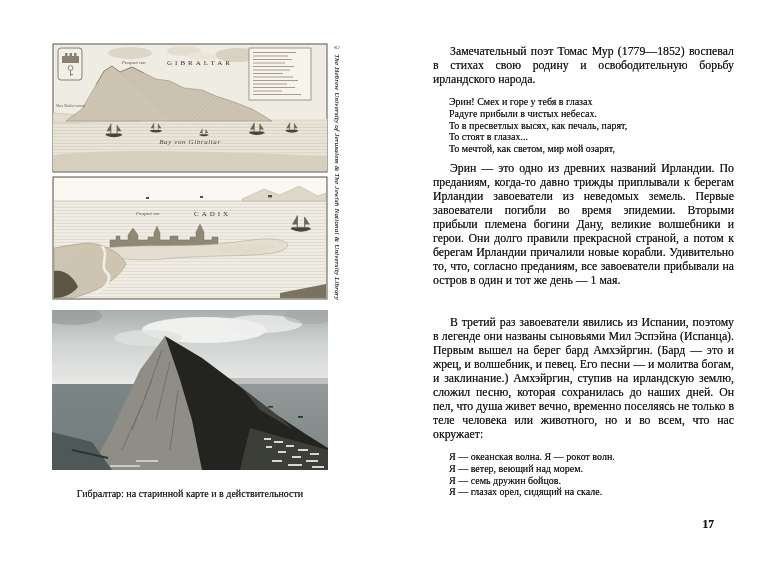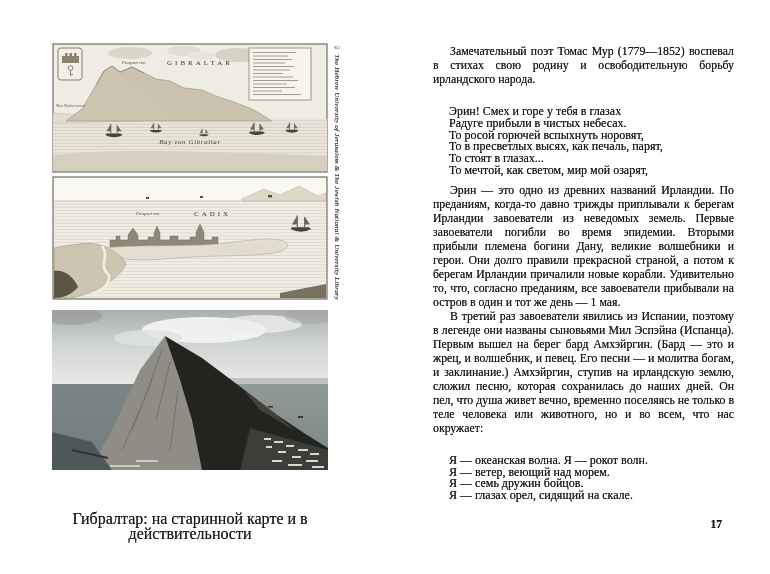--- a/index.html
+++ b/index.html
@@ -7,33 +7,33 @@
        font-family:"Liberation Serif","DejaVu Serif",serif;color:#161616;}
   .ink{text-shadow:0 0 .5px rgba(20,20,20,.75);}
 
   
   .page-left{position:absolute;left:0;top:0;width:385px;height:574px;}
   .engraving{position:absolute;left:52px;top:43px;width:276px;height:257px;}
   .credit-vertical{position:absolute;left:330px;top:44px;height:257px;width:12px;
       writing-mode:vertical-rl;font-style:italic;font-size:7px;line-height:11px;
       letter-spacing:.2px;color:#3a3a3a;white-space:nowrap;}
   .photo{position:absolute;left:52px;top:310px;width:276px;height:160px;}
-  .caption{position:absolute;left:40px;top:512px;width:300px;text-align:center;
-      font-size:16px;line-height:14.5px;color:#1a1a1a;}
+  .caption{position:absolute;left:40px;top:487px;width:300px;text-align:center;
+      font-size:10px;line-height:14.5px;color:#1a1a1a;}
   svg text{font-family:"Liberation Serif","DejaVu Serif",serif;}
 
   
   .page-right{position:absolute;left:433px;top:36px;width:301px;height:520px;}
   .page-right p{margin:0;font-size:11.8px;line-height:14px;text-align:justify;}
-  .page-right p.indent{text-indent:17px;}
+  .page-right p.indent{text-indent:17px;margin-top:28px;}
   .gap-top{margin-top:8px !important;}
   .gap-top-sm{margin-top:6px !important;font-family:Liberation Serif, serif;}
-  .poem{margin:20px 0 6px 16px;font-size:12px;line-height:11.8px;}
+  .poem{margin:10px 0 6px 16px;font-size:10px;line-height:11.8px;}
   .poem div{white-space:nowrap;}
-  .page-number{position:absolute;right:12px;top:482px;font-weight:bold;
+  .page-number{position:absolute;right:20px;top:482px;font-weight:bold;
       font-size:11.5px;}
 </style>
 </head>
 <body>
 
 <div class="page-left">
 
   <svg class="engraving" viewBox="0 0 276 257" xmlns="http://www.w3.org/2000/svg">
     <defs>
       <pattern id="hatch" width="3" height="3" patternUnits="userSpaceOnUse" patternTransform="rotate(45)">
@@ -222,21 +222,20 @@
     <div>Гибралтар: на старинной карте и в действительности</div>
   </div>
 </div>
 
 <div class="page-right ink">
   <p class="indent gap-top">Замечательный поэт Томас Мур (1779—1852) воспевал в стихах свою родину и освободительную борьбу ирландского народа.</p>
 
   <div class="poem">
     <div>Эрин! Смех и горе у тебя в глазах</div>
     <div>Радуге прибыли в чистых небесах.</div>
-    <div>То росой горючей вспыхнуть норовят,</div>
     <div>То в пресветлых высях, как печаль, парят,</div>
     <div>То стоят в глазах...</div>
     <div>То мечтой, как светом, мир мой озарят,</div>
   </div>
 
   <p class="indent gap-top-sm">Эрин — это одно из древних названий Ирландии. По преданиям, когда-то давно трижды приплывали к берегам Ирландии завоеватели из неведомых земель. Первые завоеватели погибли во время эпидемии. Вторыми прибыли племена богини Дану, великие волшебники и герои. Они долго правили прекрасной страной, а потом к берегам Ирландии причалили новые корабли. Удивительно то, что, согласно преданиям, все завоеватели прибывали на остров в один и тот же день — 1 мая.</p>
   <p class="indent">В третий раз завоеватели явились из Испании, поэтому в легенде они названы сыновьями Мил Эспэйна (Испанца). Первым вышел на берег бард Амхэйргин. (Бард — это и жрец, и волшебник, и певец. Его песни — и молитва богам, и заклинание.) Амхэйргин, ступив на ирландскую землю, сложил песню, которая сохранилась до наших дней. Он пел, что душа живет вечно, временно поселяясь не только в теле человека или животного, но и во всем, что нас окружает:</p>
 
   <div class="poem">
     <div>Я — океанская волна. Я — рокот волн.</div>

